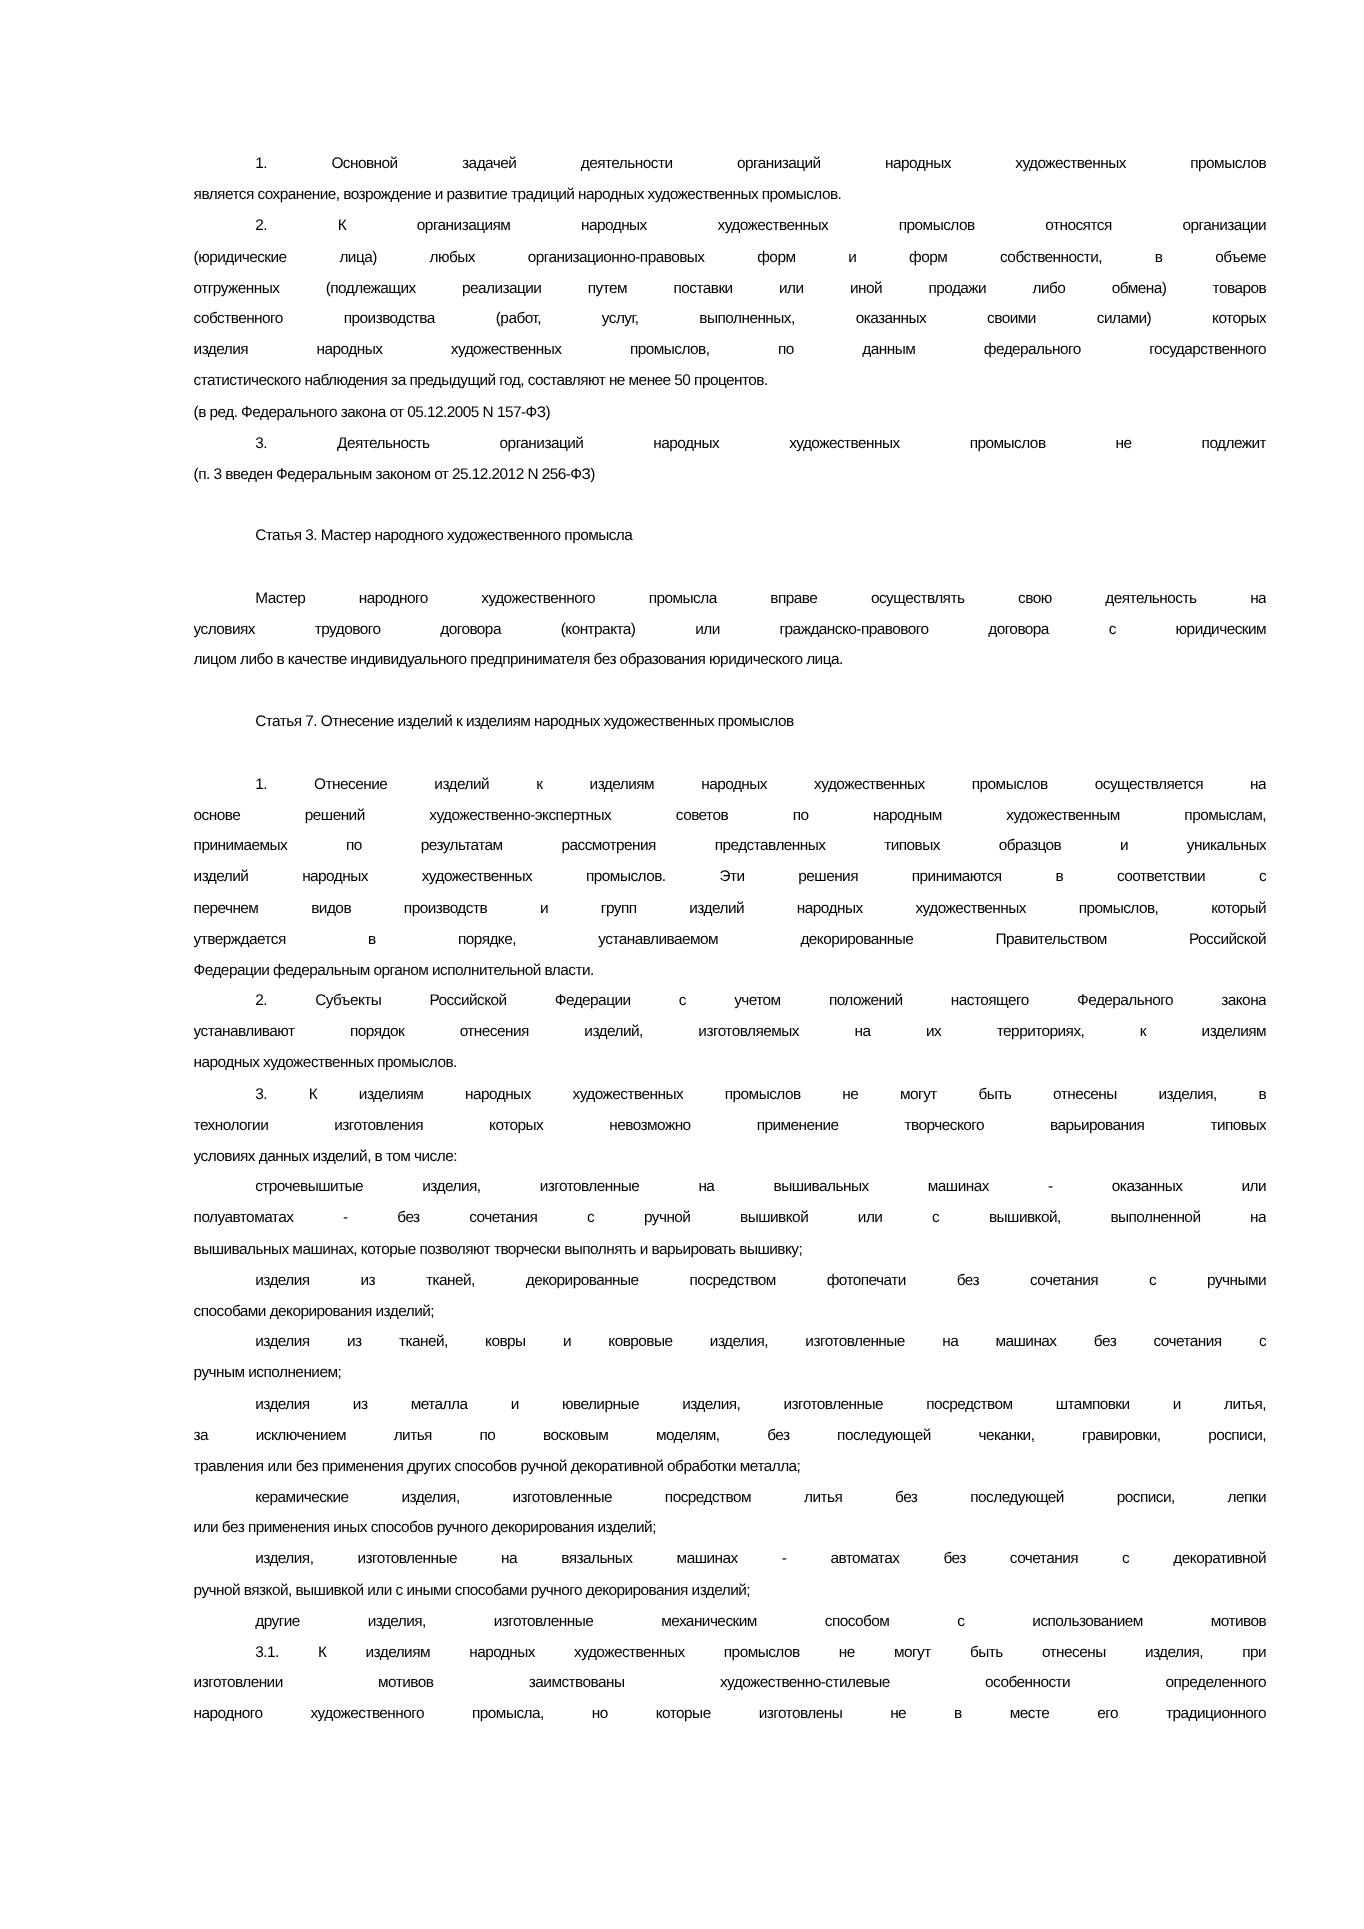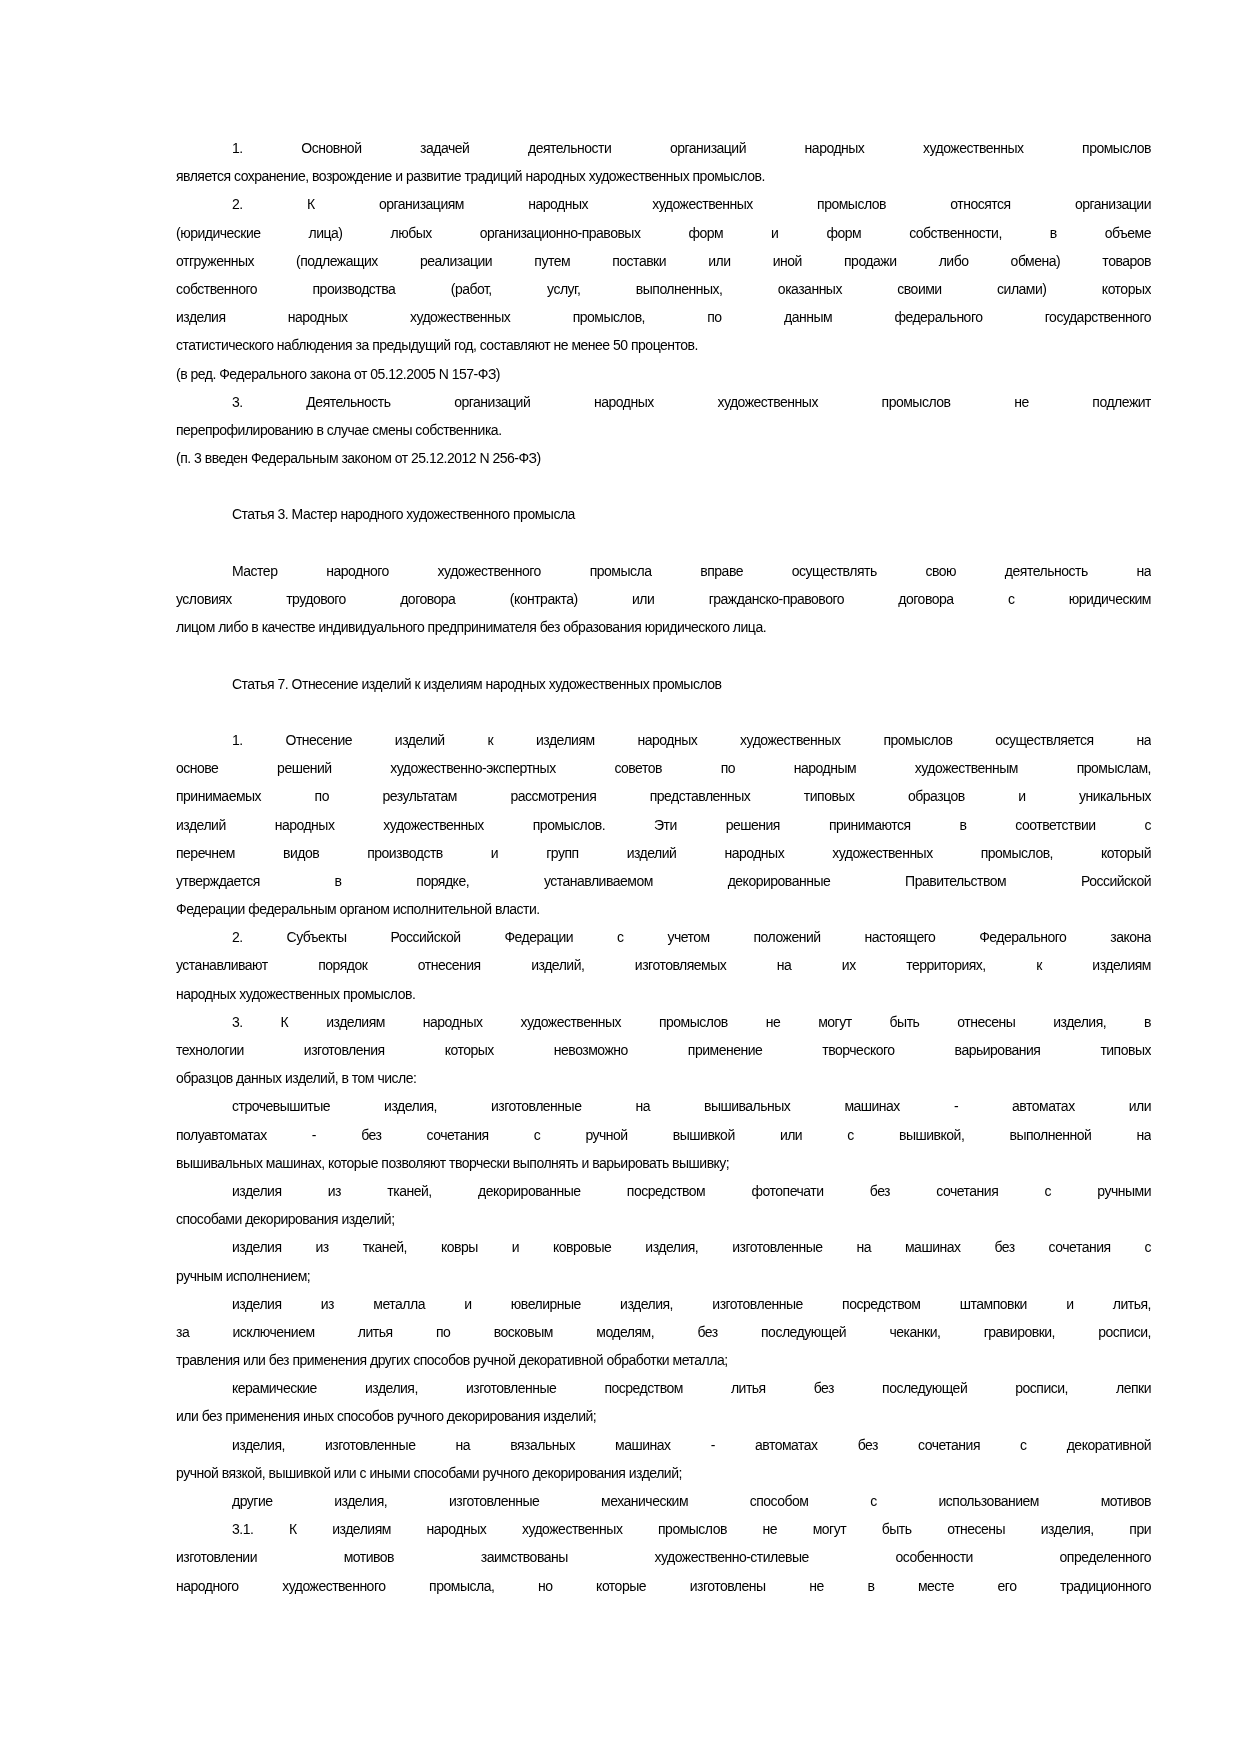--- a/index.html
+++ b/index.html
@@ -56,21 +56,20 @@
         <div class="line">отгруженных (подлежащих реализации путем поставки или иной продажи либо обмена) товаров</div>
         <div class="line">собственного производства (работ, услуг, выполненных, оказанных своими силами) которых</div>
         <div class="line">изделия народных художественных промыслов, по данным федерального государственного</div>
         <div class="line last">статистического наблюдения за предыдущий год, составляют не менее 50 процентов.</div>
       </div>
       <div class="para">
         <div class="line last">(в ред. Федерального закона от 05.12.2005 N 157-ФЗ)</div>
       </div>
       <div class="para">
         <div class="line ind">3. Деятельность организаций народных художественных промыслов не подлежит</div>
-        <div class="line last">перепрофилированию в случае смены собственника.</div>
       </div>
       <div class="para">
         <div class="line last">(п. 3 введен Федеральным законом от 25.12.2012 N 256-ФЗ)</div>
       </div>
       <div class="para">
         <div class="line blank"></div>
       </div>
       <div class="para">
         <div class="line last ind">Статья 3. Мастер народного художественного промысла</div>
       </div>
@@ -101,24 +100,24 @@
         <div class="line last">Федерации федеральным органом исполнительной власти.</div>
       </div>
       <div class="para">
         <div class="line ind">2. Субъекты Российской Федерации с учетом положений настоящего Федерального закона</div>
         <div class="line">устанавливают порядок отнесения изделий, изготовляемых на их территориях, к изделиям</div>
         <div class="line last">народных художественных промыслов.</div>
       </div>
       <div class="para">
         <div class="line ind">3. К изделиям народных художественных промыслов не могут быть отнесены изделия, в</div>
         <div class="line">технологии изготовления которых невозможно применение творческого варьирования типовых</div>
-        <div class="line last">образцов данных изделий, в том числе:</div>
+        <div class="line last">условиях данных изделий, в том числе:</div>
       </div>
       <div class="para">
-        <div class="line ind">строчевышитые изделия, изготовленные на вышивальных машинах - автоматах или</div>
+        <div class="line ind">строчевышитые изделия, изготовленные на вышивальных машинах - оказанных или</div>
         <div class="line">полуавтоматах - без сочетания с ручной вышивкой или с вышивкой, выполненной на</div>
         <div class="line last">вышивальных машинах, которые позволяют творчески выполнять и варьировать вышивку;</div>
       </div>
       <div class="para">
         <div class="line ind">изделия из тканей, декорированные посредством фотопечати без сочетания с ручными</div>
         <div class="line last">способами декорирования изделий;</div>
       </div>
       <div class="para">
         <div class="line ind">изделия из тканей, ковры и ковровые изделия, изготовленные на машинах без сочетания с</div>
         <div class="line last">ручным исполнением;</div>

